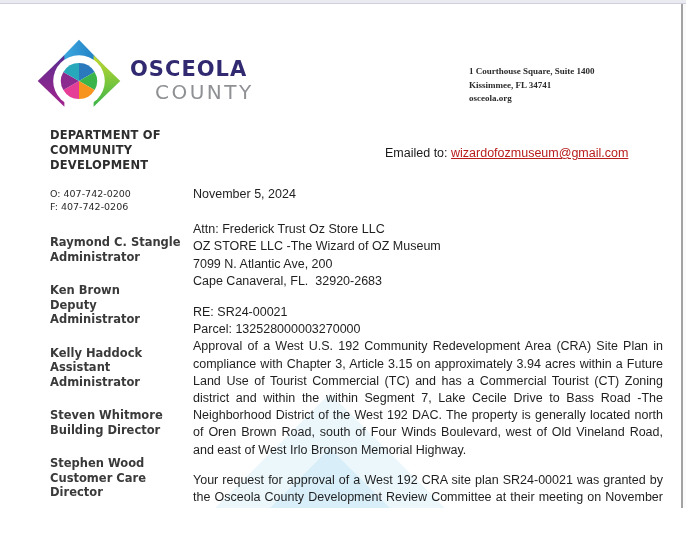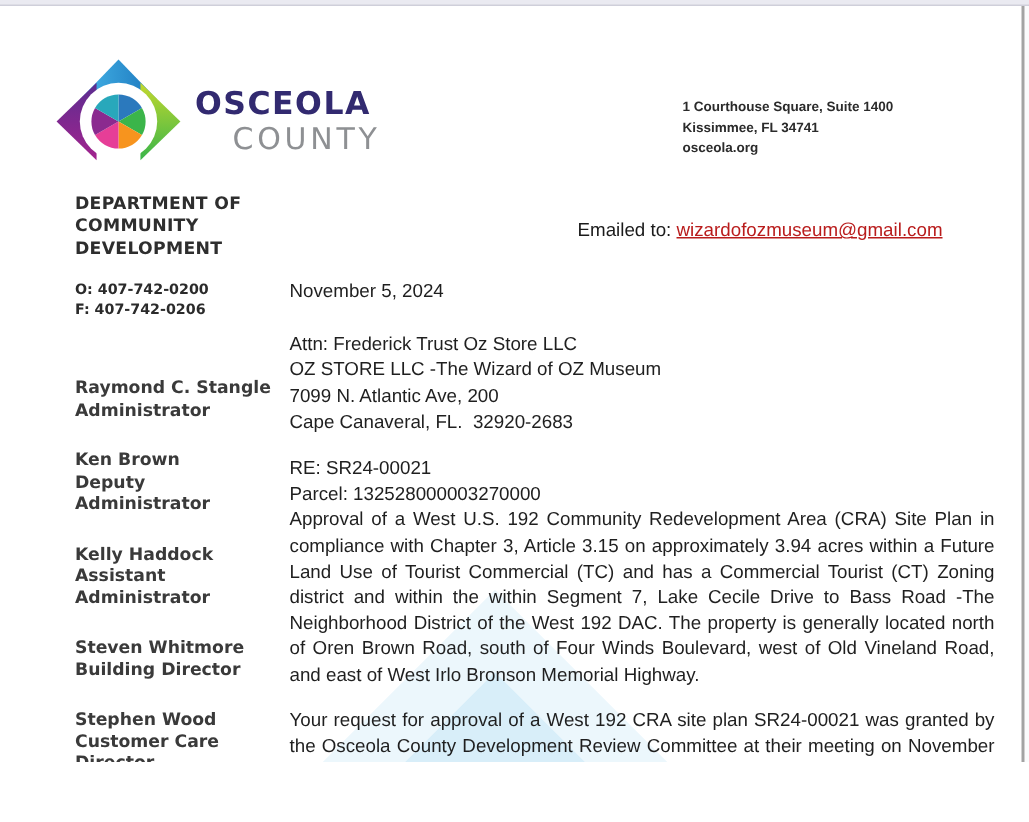--- a/index.html
+++ b/index.html
@@ -14,28 +14,28 @@
   
   .watermark{position:absolute;transform:rotate(45deg);z-index:0;}
   .wm1{width:400px;height:400px;left:130px;top:476px;background:rgba(41,171,226,0.09);}
   .wm2{width:400px;height:400px;left:130px;top:531px;background:rgba(41,171,226,0.10);}
   
   .logo-row{position:absolute;left:36px;top:38px;display:flex;align-items:center;gap:8px;z-index:1;}
   .logo-row svg{width:86px;height:86px;display:block;}
   .wordmark{display:flex;flex-direction:column;justify-content:center;font-family:"DejaVu Sans",sans-serif;}
   .wm-top{font-size:21px;font-weight:bold;letter-spacing:1px;color:#322a70;line-height:23px;}
   .wm-bottom{font-size:20px;font-weight:normal;letter-spacing:2.5px;color:#8e9093;line-height:23px;margin-left:25px;}
-  .addr{position:absolute;left:455px;top:65px;z-index:1;font-family:Liberation Sans, sans-serif;
+  .addr{position:absolute;left:469px;top:65px;z-index:1;font-family:Liberation Serif, serif;
     font-size:9px;font-weight:bold;line-height:13.5px;color:#2b2b2b;white-space:pre-line;}
   .emailed{position:absolute;left:385px;top:146px;z-index:1;font-size:12.5px;color:#1a1a1a;}
   .email-link{color:#b91c1c;text-decoration:underline;cursor:pointer;}
   
   .sidebar{position:absolute;left:50px;top:128px;width:145px;z-index:1;font-family:"DejaVu Sans",sans-serif;color:#333333;}
   .dept{font-size:11.5px;font-weight:bold;line-height:15px;letter-spacing:0.2px;color:#2e2e2e;white-space:pre-line;margin-bottom:14px;}
-  .phones{font-size:9.5px;font-weight:700;line-height:13px;color:#2b2b2b;white-space:pre-line;margin-bottom:38px;}
+  .phones{font-size:9.5px;font-weight:400;line-height:13px;color:#2b2b2b;white-space:pre-line;margin-bottom:22px;}
   .staff{font-size:11.5px;font-weight:bold;line-height:14.5px;color:#3a3a3a;white-space:pre-line;margin-bottom:19px;}
   
   .letter{position:absolute;left:193px;top:186px;width:470px;z-index:1;font-size:12.5px;line-height:17.2px;color:#1f1f1f;}
   .date{margin-bottom:18px;}
   .recipient{white-space:pre-line;margin-bottom:14px;}
   .reblock{font-weight:normal;}
   .para{margin:0 0 13px 0;text-align:justify;}
   .salutation{margin-bottom:14px;}
 </style>
 </head>

